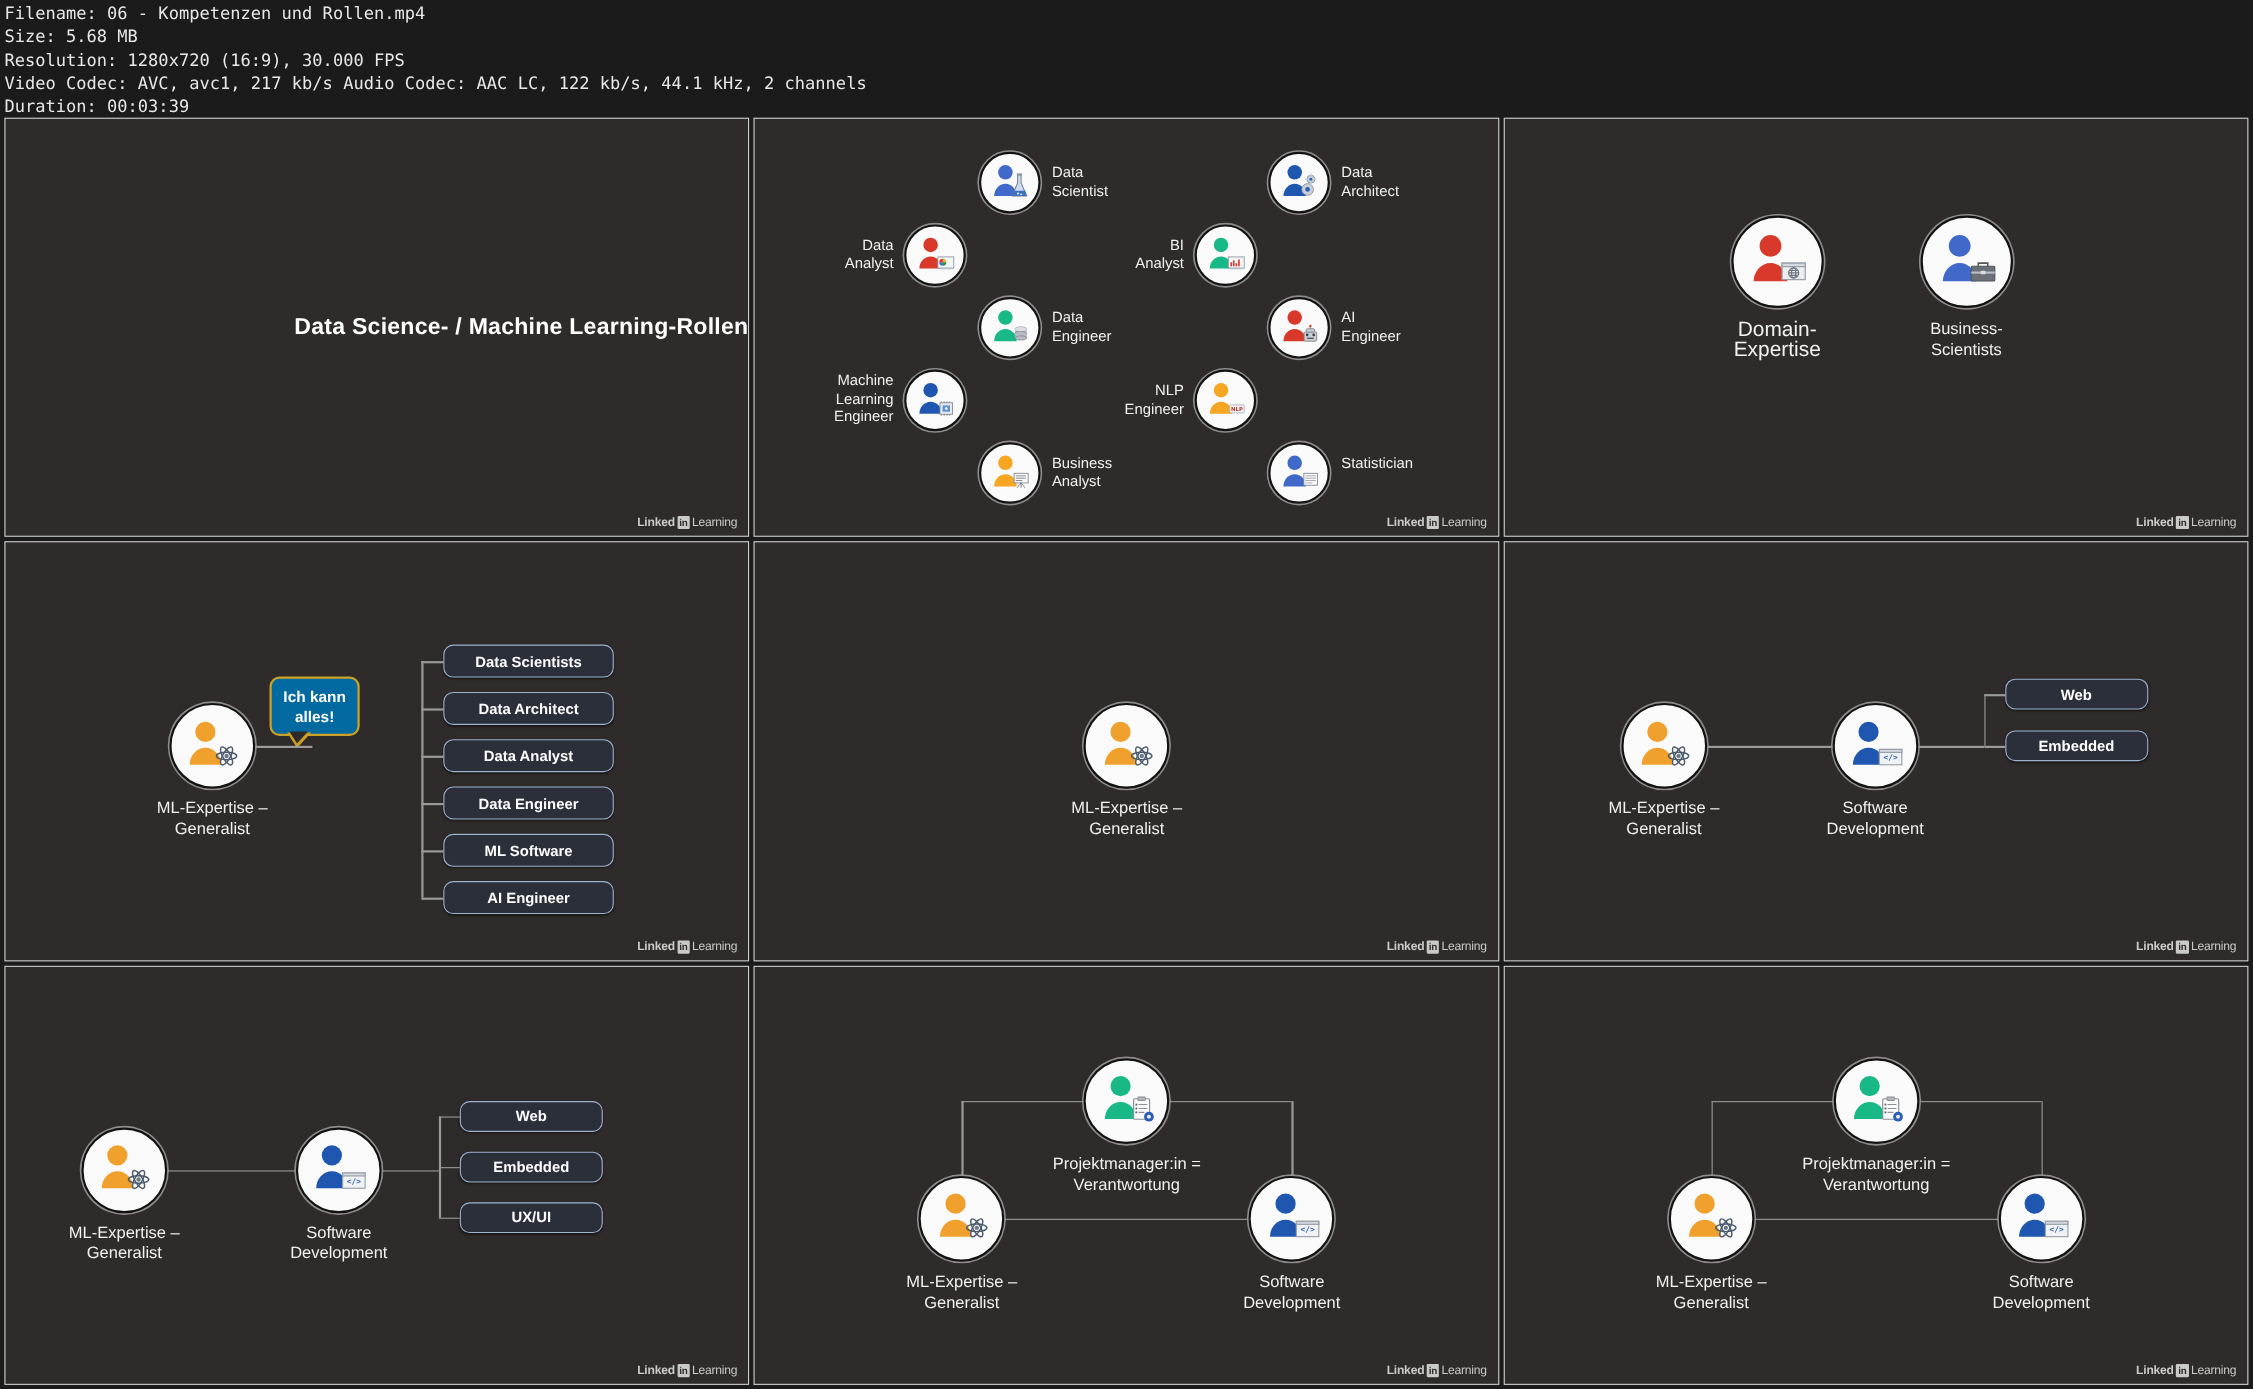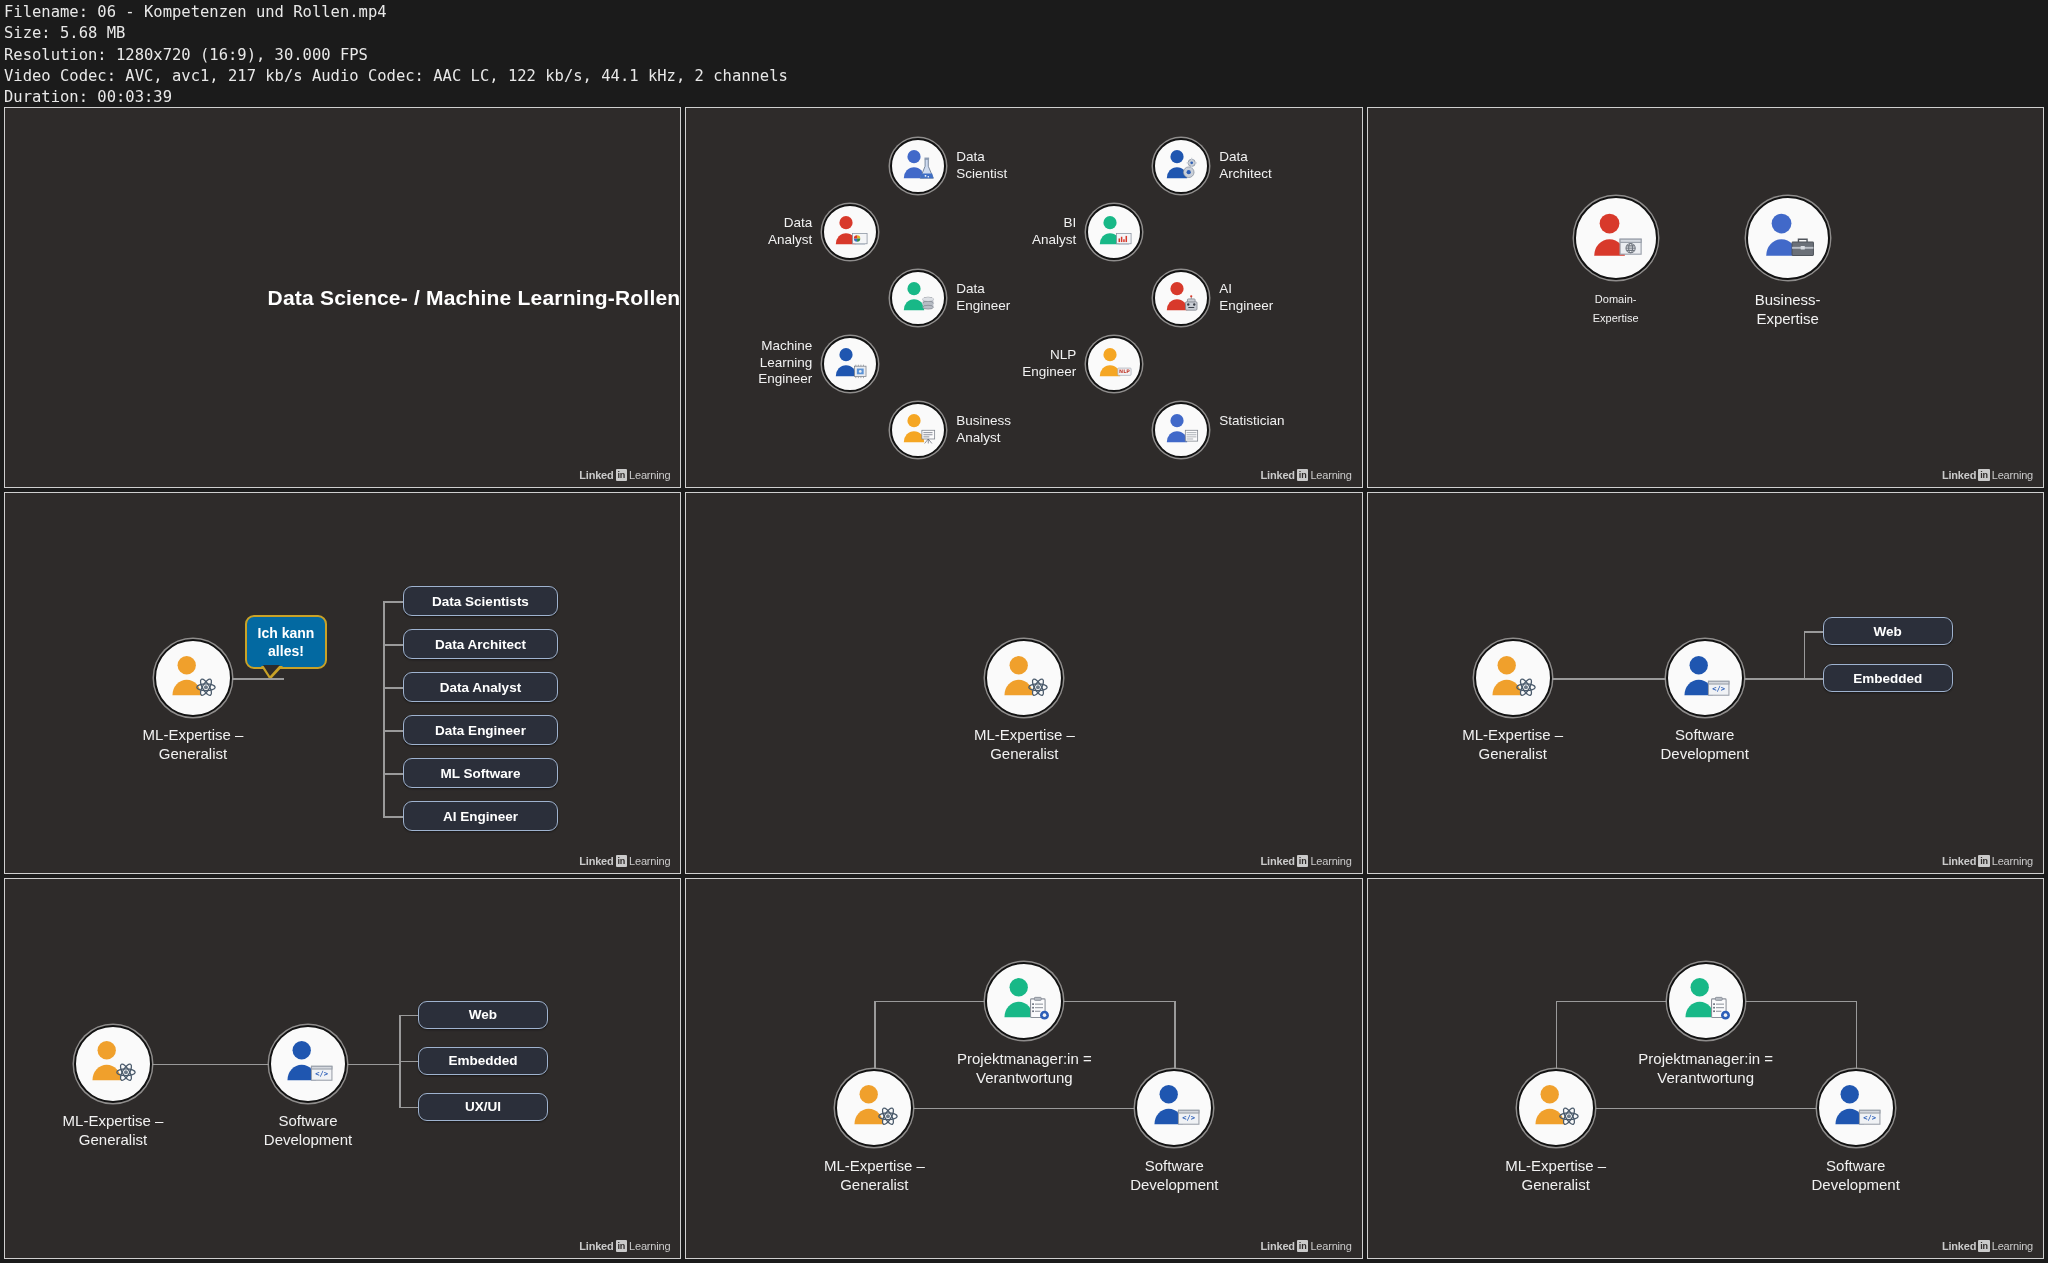--- a/index.html
+++ b/index.html
@@ -379,37 +379,37 @@
                <rect x="36.0696" y="33.1968" width="21.067200000000003" height="3.192" fill="#d6dae1" stroke="#9aa0aa" stroke-width="1.14912"></rect>
                <g stroke="#70767f" stroke-width="1.0852800000000002" fill="none">
                  <circle cx="46.6032" cy="42.13440000000001" r="4.59648"></circle>
                  <ellipse cx="46.6032" cy="42.13440000000001" rx="1.9152" ry="4.59648"></ellipse>
                  <path d="M42.00672 42.13440000000001 h9.19296"></path>
                  <path d="M42.90048 39.900000000000006 h7.4054400000000005 M42.90048 44.3688 h7.4054400000000005"></path>
                </g>
               </svg>
             </span>
           </div>
-          <div class="nodecap" style="left: 138px; top: 182px; font-size: 11px;">Domain-
+          <div class="nodecap" style="left: 138px; top: 182px; font-size: 19px;">Domain-
 Expertise</div>
           <div class="avatar" style="left: 378px; top: 88px; width: 84px; height: 84px;">
             <span>
               <svg width="63.84" height="63.84" viewBox="0 0 63.84 63.84">
                 <circle cx="25.536" cy="17.556" r="9.8952" fill="#4169c9"></circle>
           <path d="M 10.214400000000001 49.7952
                    a 15.3216 16.5984 0 0 1 30.6432 0 Z" fill="#4169c9"></path>
                 <rect x="36.0696" y="36.0696" width="21.386400000000002" height="13.4064" rx="0.8937600000000001" fill="#6b7078" stroke="#50555c" stroke-width="1.0214400000000001"></rect>
                <path d="M42.4536 36.0696 v-2.8728000000000002 h8.618400000000001 v2.8728000000000002" fill="none" stroke="#50555c" stroke-width="1.40448"></path>
                <rect x="36.0696" y="40.857600000000005" width="21.386400000000002" height="1.9152" fill="#babfc6"></rect>
                <rect x="44.688" y="40.09152" width="4.1496" height="3.31968" rx="0.5107200000000001" fill="#d8dbe0"></rect>
               </svg>
             </span>
           </div>
           <div class="nodecap" style="left: 310px; top: 182px; font-size: 15px;">Business-
-Expertise</div>
+Scientists</div>
         </div>
       <div class="wm">
         <b>Linked</b>
           <span class="in">in</span>
           <span class="lw">Learning</span>
       </div>
     </div>
 
     <div class="cell">
       <div id="p4" style="position:absolute;inset:0;">

